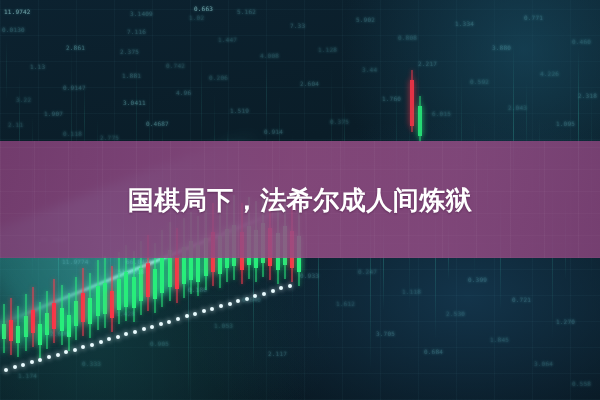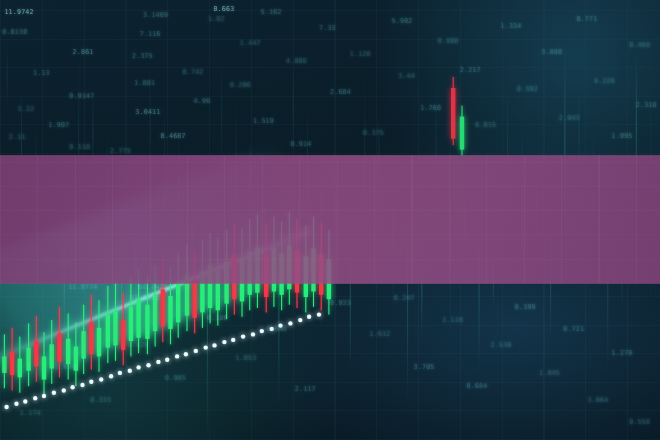--- a/index.html
+++ b/index.html
@@ -538,15 +538,16 @@
         <div class="tick dim2" style="left: 50px; top: 330px;">2.690</div>
         <div class="tick dim2" style="left: 18px; top: 372px;">1.174</div>
         <div class="tick dim" style="left: 62px; top: 258px;">11.9774</div>
         <div class="tick dim" style="left: 126px; top: 258px;">66.0425</div>
         <div class="tick dim" style="left: 118px; top: 268px;">51.6918</div>
         <div class="tick dim2" style="left: 40px; top: 236px;">45.3036</div>
       </div>
   </div>
 
   <div class="title-band">
+    <div class="title-line">国棋局下，法希尔成人间炼狱</div>
   </div>
 
 </div>
 
 </body></html>

